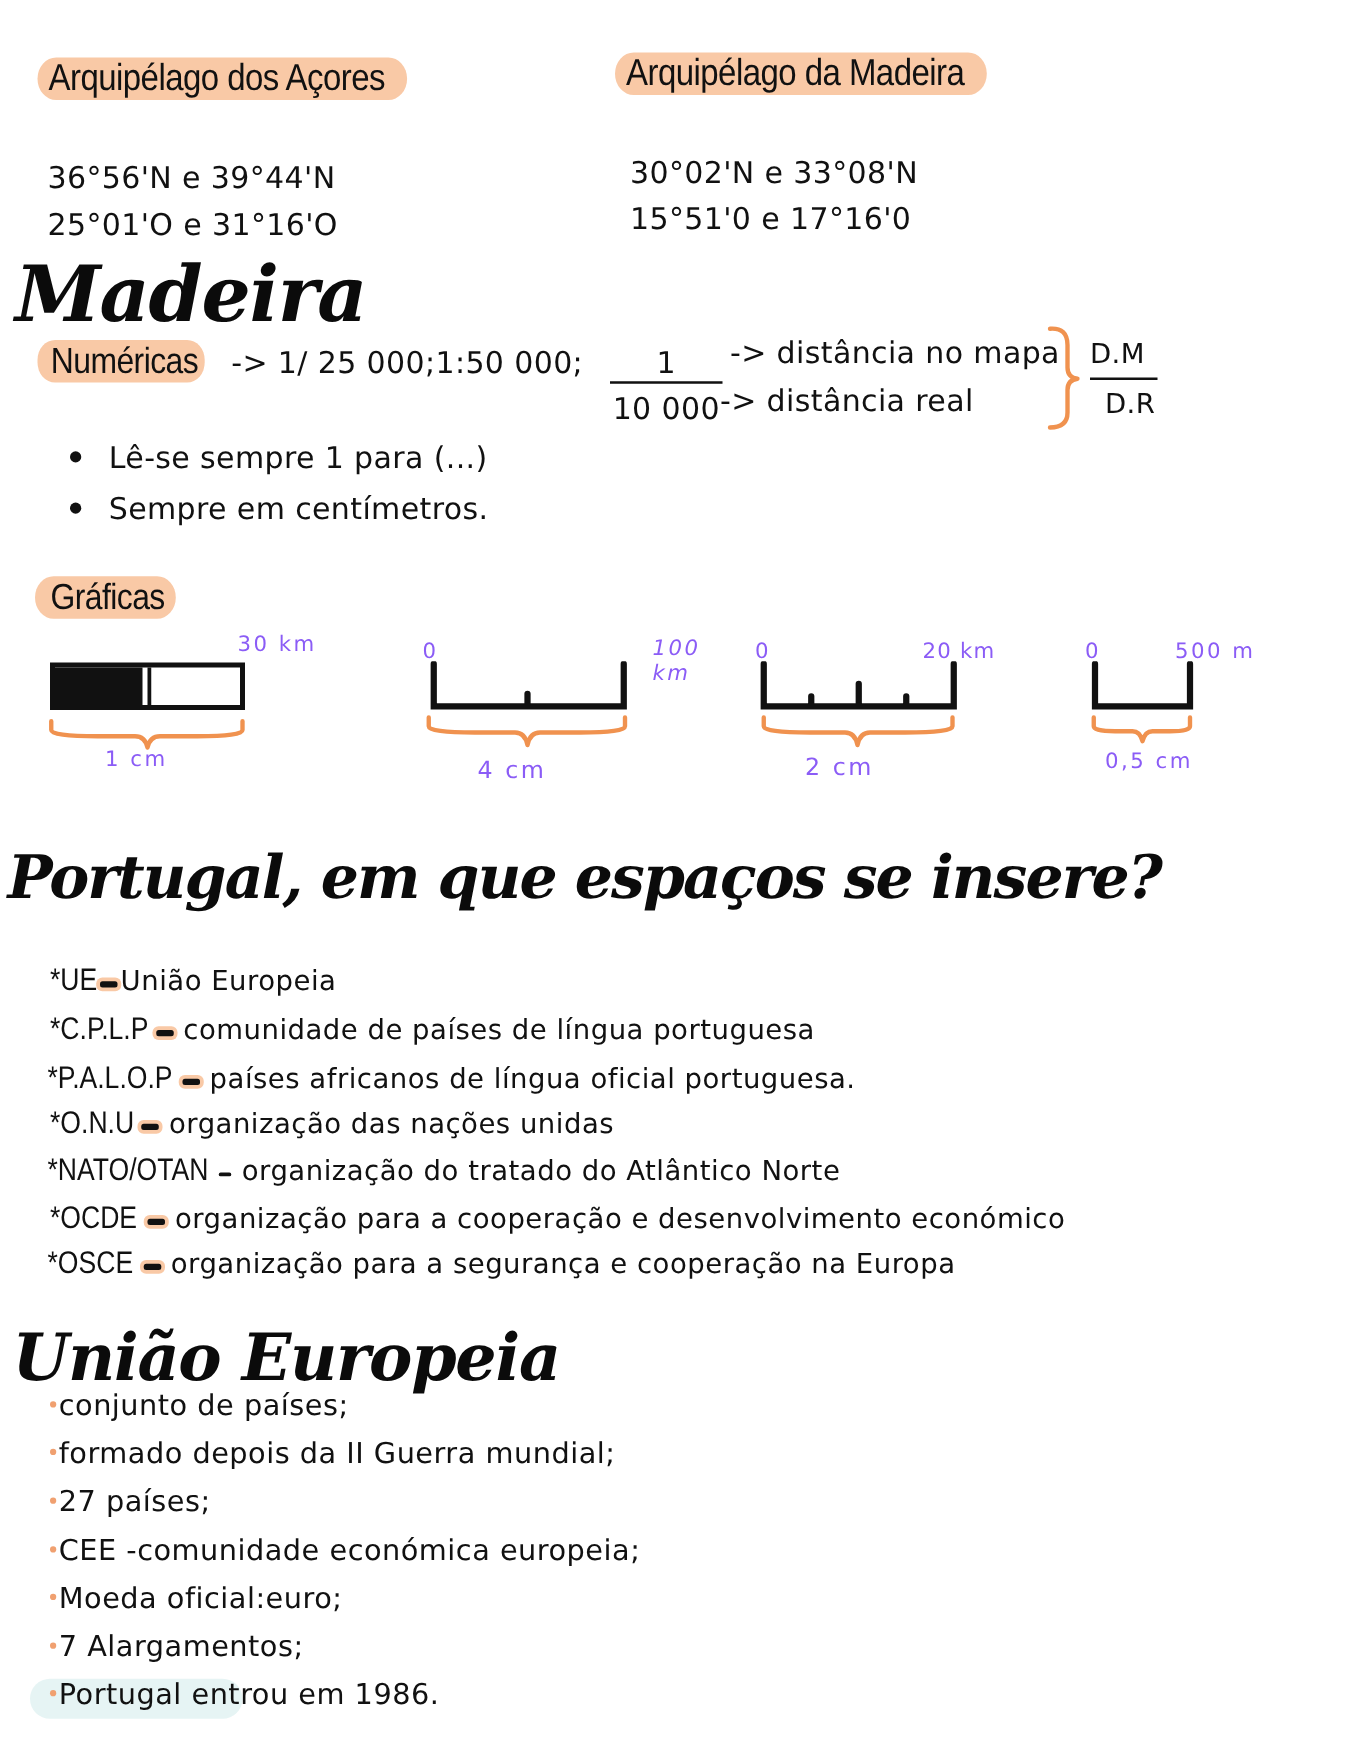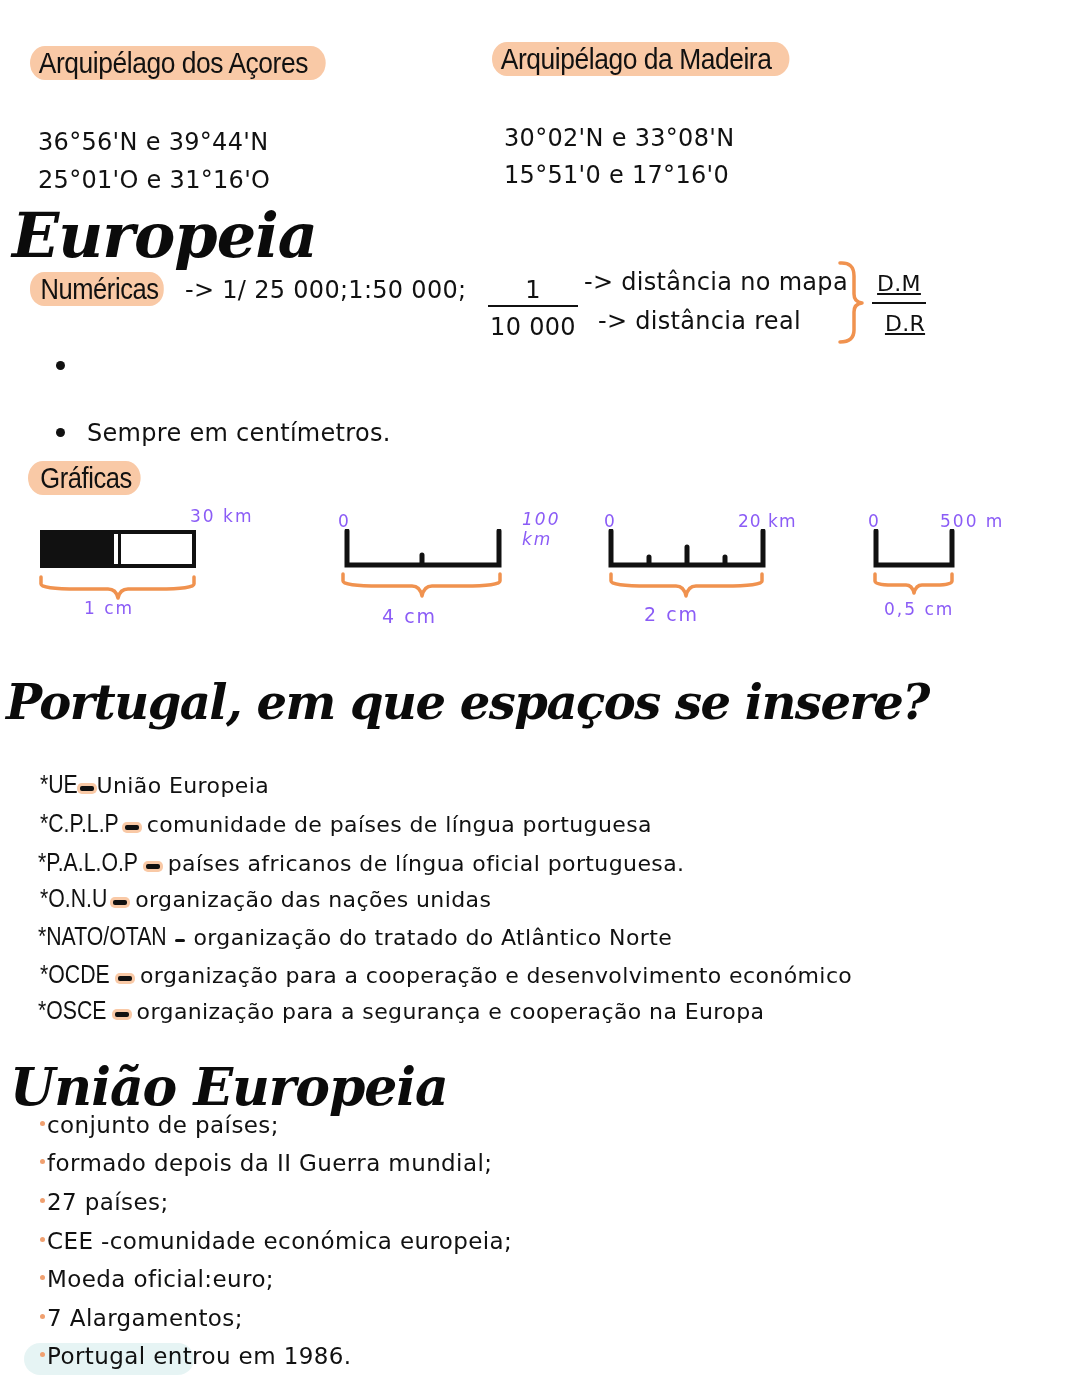--- a/index.html
+++ b/index.html
@@ -58,49 +58,49 @@
 </div>
 <div class="abs body" style="left:38px; top:128px;">36°56'N e 39°44'N</div>
 <div class="abs body" style="left:38px; top:166px;">25°01'O e 31°16'O</div>
 
 <div class="abs" style="left:492px; top:42px;">
   <span class="hl subhead" style="padding:0 14px 0 10px; width:338px; border-radius:20px;">Arquipélago da Madeira</span>
 </div>
 <div class="abs body" style="left:504px; top:124px;">30°02'N e 33°08'N</div>
 <div class="abs body" style="left:504px; top:161px;">15°51'0 e 17°16'0</div>
 
-<div class="abs script" style="left:12px; top:200px; font-size:62px; line-height:72px;">Europeia</div>
+<div class="abs script" style="left:12px; top:200px; font-size:62px; line-height:72px;">Madeira</div>
 
 <div class="abs" style="left:30px; top:272px; white-space:nowrap;">
   <span class="hl subhead" style="font-size:29px; padding:0 6px 0 12px; border-radius:16px;">Numéricas</span>
 </div>
 <div class="abs body" style="left:185px; top:276px; white-space:nowrap;">-&gt; 1/ 25 000;1:50 000;</div>
 
 <div class="abs" style="left:488px; top:276px; width:90px; text-align:center;">
   <div class="body" style="height:28px;">1</div>
   <div style="height:2px; background:#111; margin:1px 0 6px 0;"></div>
   <div class="body">10 000</div>
 </div>
 <div class="abs body" style="left:584px; top:268px; white-space:nowrap;">-&gt; distância no mapa</div>
-<div class="abs body" style="left:598px; top:307px; white-space:nowrap;">-&gt; distância real</div>
+<div class="abs body" style="left:576px; top:307px; white-space:nowrap;">-&gt; distância real</div>
 
 <svg class="abs" style="left:836px; top:258px;" width="30" height="90">
   <path class="brace" d="M4 5 Q18 4 18 18 L18 36 Q18 44 26 45 Q18 46 18 54 L18 72 Q18 84 4 84"></path>
 </svg>
 
-<div class="abs" style="left:872px; top:270px; width:54px; text-align:center;text-decoration:underline;">
+<div class="abs" style="left:872px; top:270px; width:54px; ">
   <div class="body" style="font-size:22px;">D.M</div>
   <div style="height:2px; background:#111; margin:4px 0 6px 0;"></div>
   <div class="body" style="font-size:22px;margin-left:12px;">D.R</div>
 </div>
 
 <div class="abs body" style="left:56px; top:352px; white-space:nowrap;">
-  <span class="bullet-dot"></span>
+  <span class="bullet-dot"></span><span>Lê-se sempre 1 para (...)</span>
 </div>
-<div class="abs body" style="left:56px; top:393px; white-space:nowrap;margin-top:26px;">
+<div class="abs body" style="left:56px; top:393px; white-space:nowrap;">
   <span class="bullet-dot"></span><span>Sempre em centímetros.</span>
 </div>
 
 <div class="abs" style="left:28px; top:461px;">
   <span class="hl subhead" style="font-size:29px; padding:0 10px 0 14px; border-radius:18px;">Gráficas</span>
 </div>
 
 <div class="abs" style="left:38px; top:500px; width:240px; height:130px;">
   <div class="abs hand" style="left:152px; top:6px;">30 km</div>
   <div class="abs" style="left:2px; top:30px; width:156px; height:38px; border:4px solid #111; background:#fff;">

